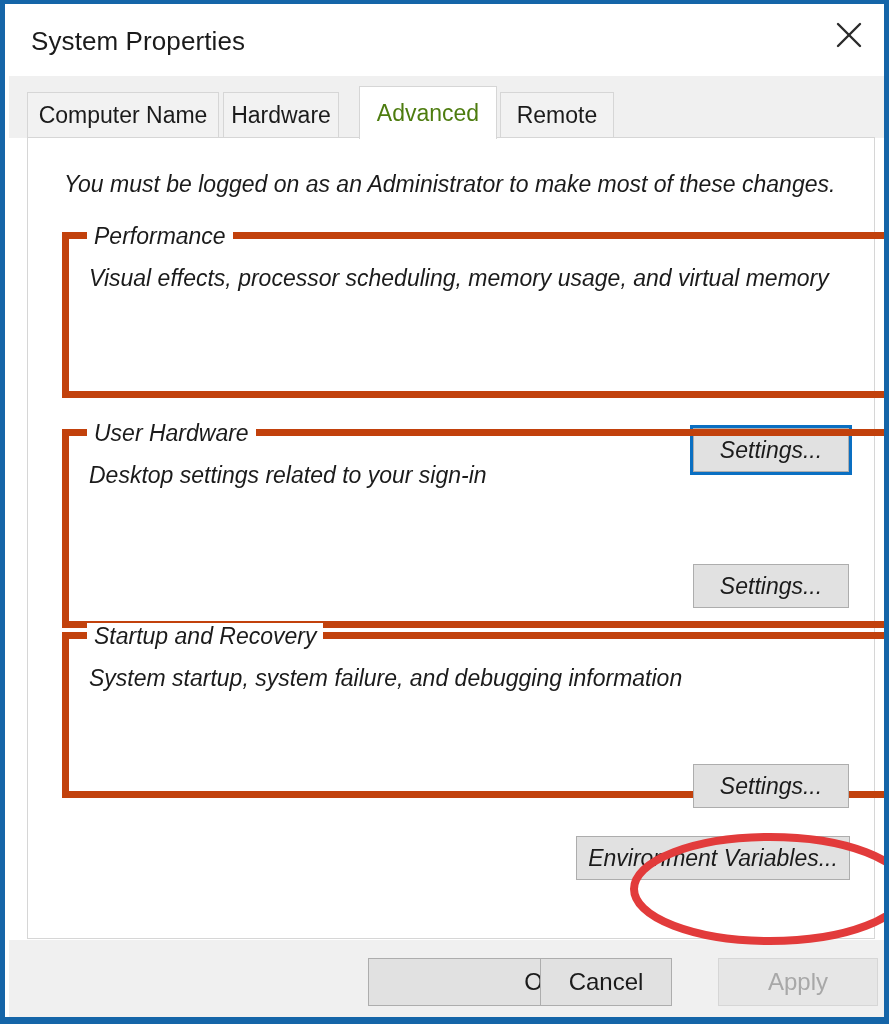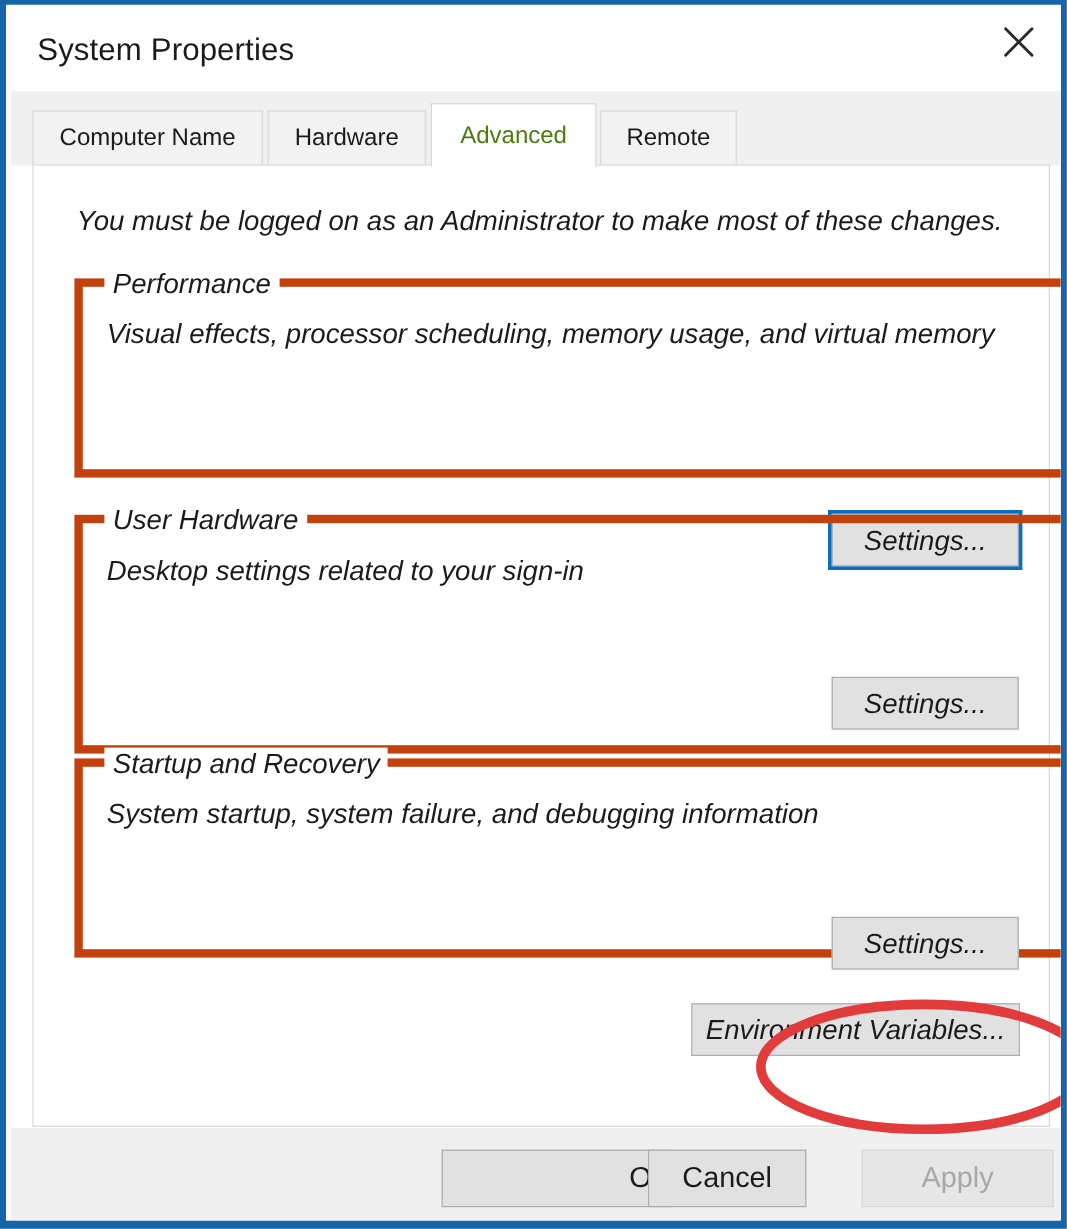--- a/index.html
+++ b/index.html
@@ -80,21 +80,21 @@
     position: absolute;
     top: 16px;
     height: 46px;
     box-sizing: border-box;
     background: #f2f2f2;
     border: 1px solid #d6d6d6;
     border-bottom: none;
     display: flex;
     align-items: center;
     justify-content: center;
-    font-size: 20px;
+    font-size: 23px;
     color: #1b1b1b;
     white-space: nowrap;
     cursor: pointer;
     padding: 0 12px;
   }
   .tab.selected {
     background: #ffffff;
     border-color: #d6d6d6;
     top: 10px;
     height: 53px;
@@ -239,21 +239,21 @@
           <line x1="6" y1="6" x2="28" y2="28" stroke="#2b2b2b" stroke-width="2.4" stroke-linecap="round"></line>
           <line x1="28" y1="6" x2="6" y2="28" stroke="#2b2b2b" stroke-width="2.4" stroke-linecap="round"></line>
         </svg>
       </div>
     </div>
 
     <div id="tabstrip">
       <div class="tab" style="left:18px; width:192px;">
         <span>Computer Name</span>
       </div>
-      <div class="tab" style="left:214px; width:132px;">
+      <div class="tab" style="left:214px; width:116px;">
         <span>Hardware</span>
       </div>
       <div class="tab selected" style="left:350px; width:138px;">
         <span>Advanced</span>
       </div>
       <div class="tab" style="left:491px; width:114px;">
         <span>Remote</span>
       </div>
     </div>
 

